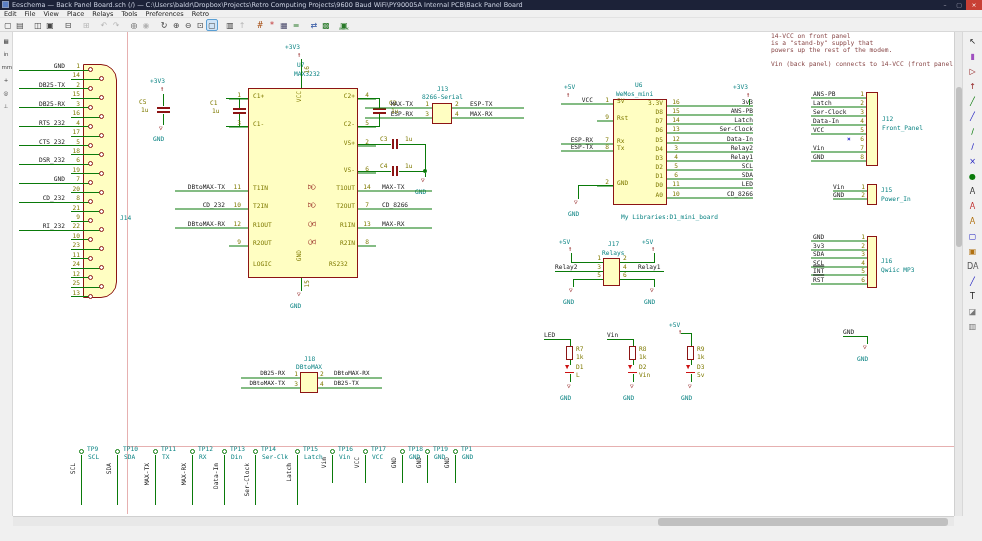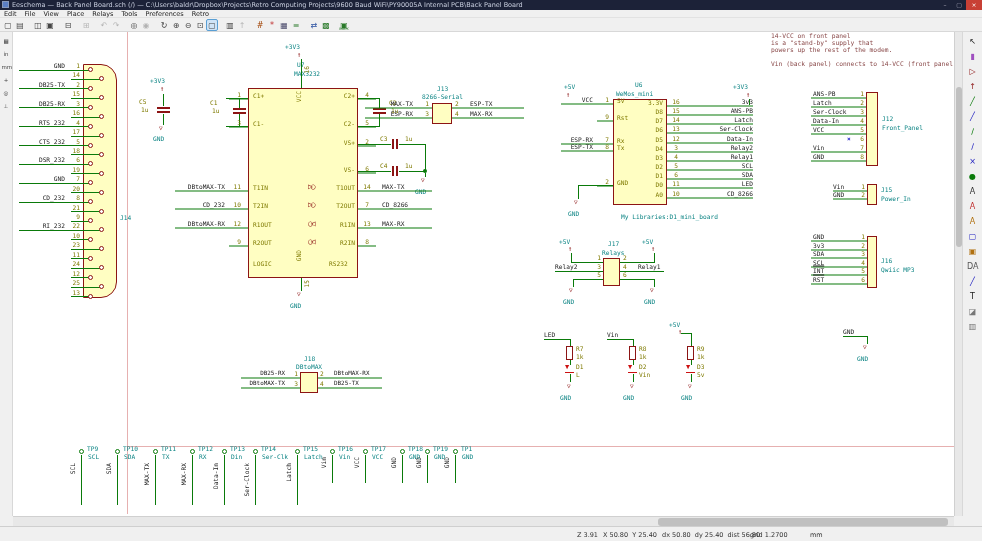--- a/index.html
+++ b/index.html
@@ -1058,21 +1058,14 @@
       <div class="tbi" style="color: rgb(176, 112, 16);"><span>A</span></div>
       <div class="tbi" style="color: rgb(32, 32, 192);"><span>▢</span></div>
       <div class="tbi" style="color: rgb(176, 112, 16);"><span>▣</span></div>
       <div class="tbi" style="color: rgb(85, 85, 85);"><span>DA</span></div>
       <div class="tbi" style="color: rgb(32, 32, 192);"><span>╱</span></div>
       <div class="tbi" style="color: rgb(34, 34, 34);"><span>T</span></div>
       <div class="tbi" style="color: rgb(119, 119, 119);"><span>◪</span></div>
       <div class="tbi" style="color: rgb(119, 119, 119);"><span>▥</span></div>
     </div>
 
-  <div class="statusbar">
-    <span style="left:577px">Z 3.91</span>
-    <span style="left:603px">X 50.80  Y 25.40</span>
-    <span style="left:662px">dx 50.80  dy 25.40  dist 56.80</span>
-    <span style="left:750px">grid 1.2700</span>
-    <span style="left:810px">mm</span>
-  </div>
 
 </div>
 
 </body></html>

